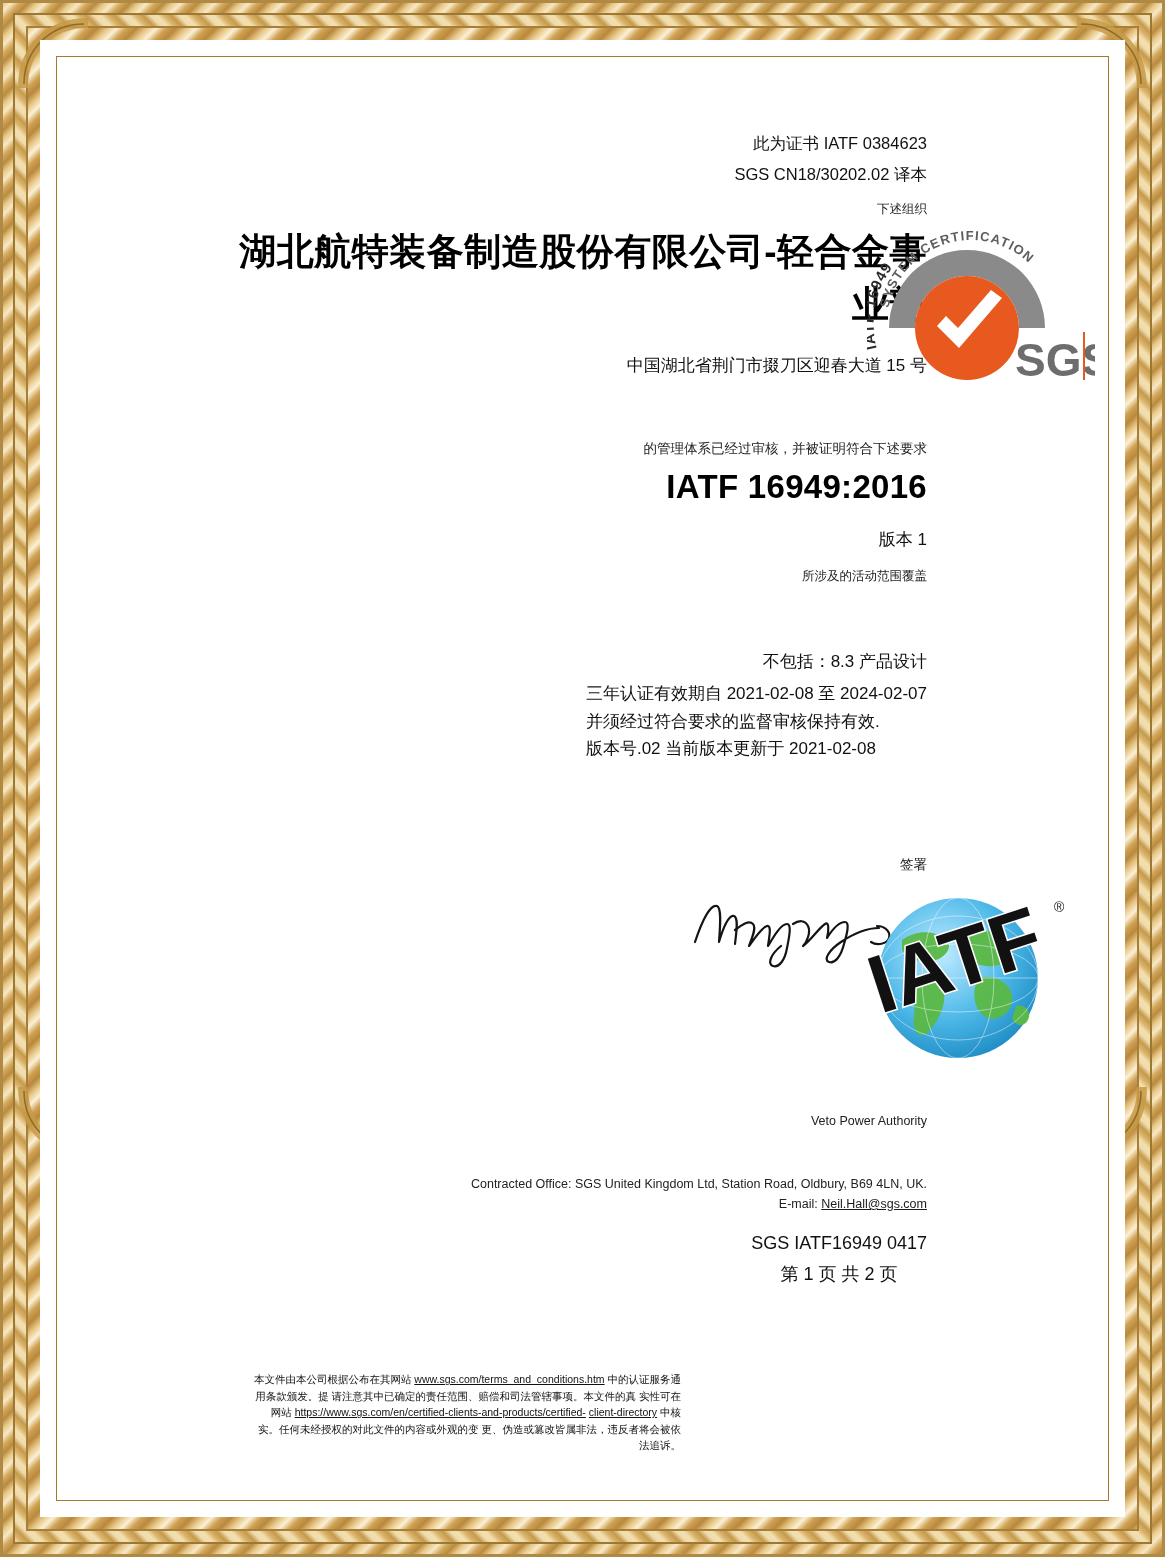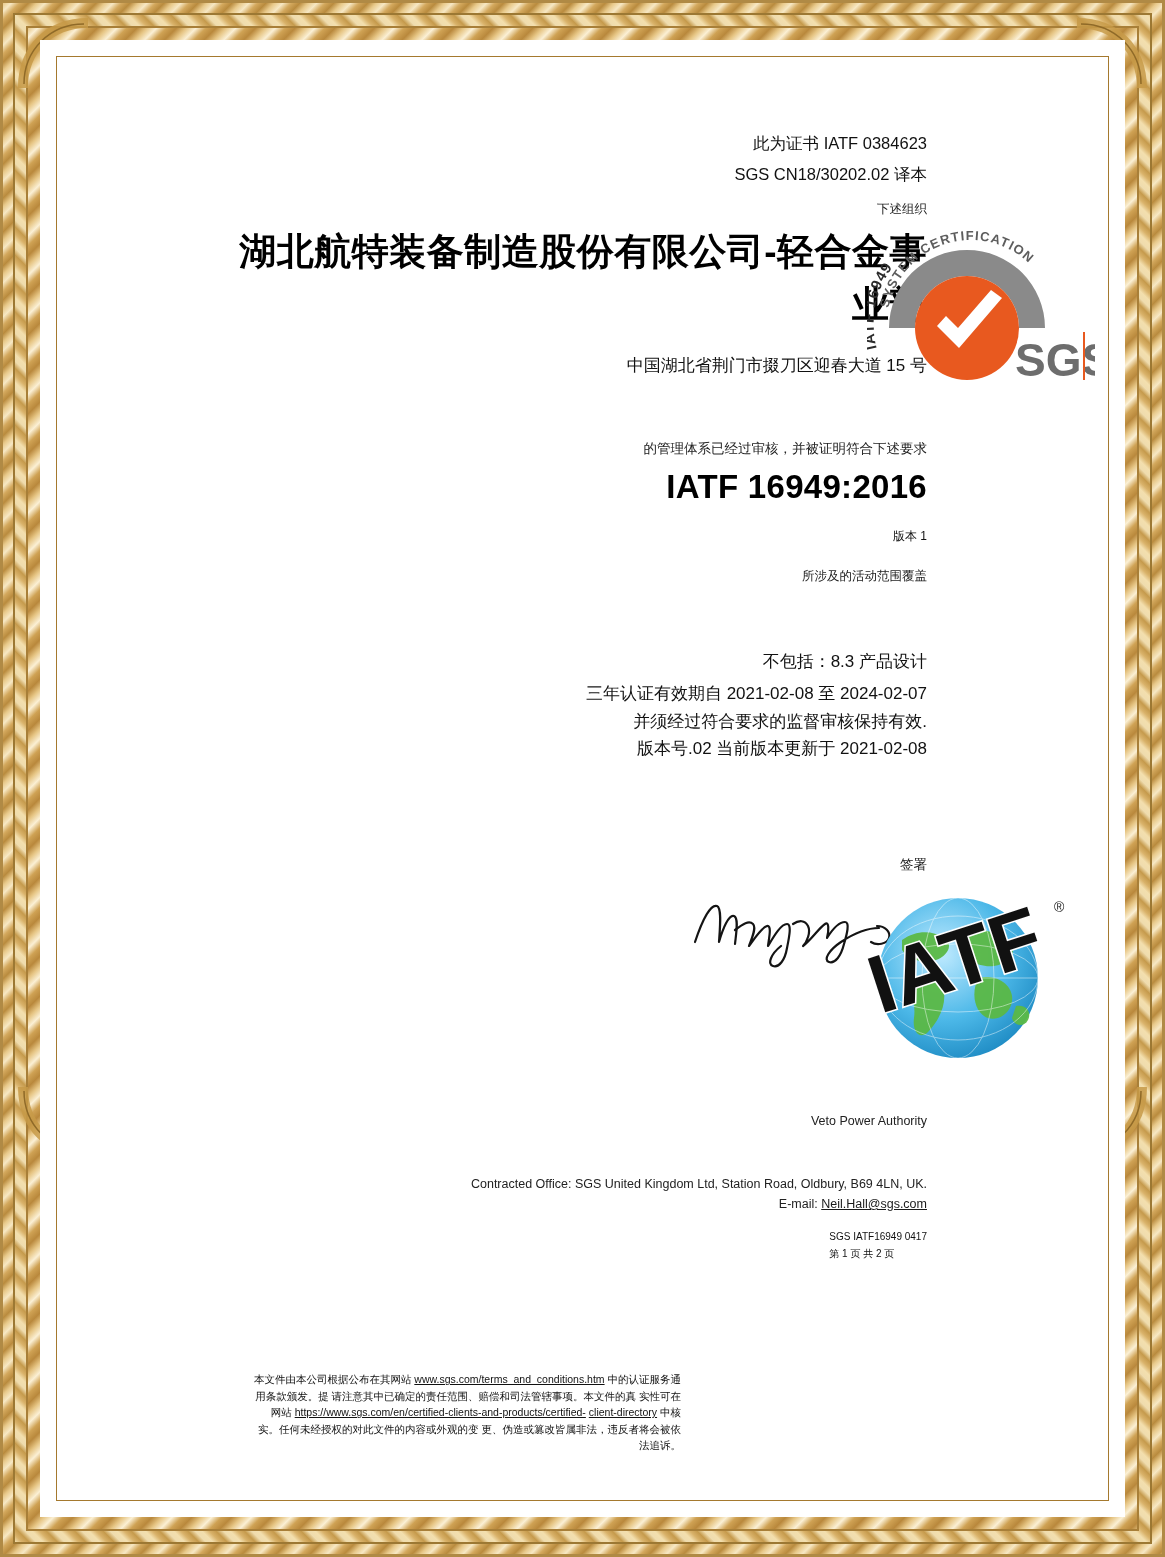--- a/index.html
+++ b/index.html
@@ -159,21 +159,21 @@
     font-weight: bold;
     letter-spacing: 0.3px;
     color: #000;
   }
 
   .version {
     position: absolute;
     right: 182px;
     top: 472px;
     text-align: right;
-    font-size: 12px;
+    font-size: 17px;
     color: #111;
   }
 
   .scope-label {
     position: absolute;
     right: 182px;
     top: 512px;
     text-align: right;
     font-size: 12.5px;
     color: #222;
@@ -196,21 +196,20 @@
     text-align: right;
     font-size: 17px;
     color: #111;
     margin-top: 24px;
   }
 
   .validity {
     position: absolute;
     right: 182px;
     top: 624px;
-    text-align: right;
     font-size: 17px;
     line-height: 1.62;
     color: #111;
     margin-left: 38px;
   }
 
   .sign-label {
     position: absolute;
     right: 182px;
     top: 800px;
@@ -247,22 +246,22 @@
   }
   .office .mail-link {
     text-decoration: underline;
     color: #1a1a1a;
   }
 
   .docref {
     position: absolute;
     right: 182px;
     top: 1172px;
-    text-align: left;
-    font-size: 10px;
+    text-align: center;
+    font-size: 18px;
     line-height: 1.7;
     color: #111;
   }
 
   .footer-note {
     position: absolute;
     left: 195px;
     top: 1315px;
     width: 430px;
     text-align: right;

